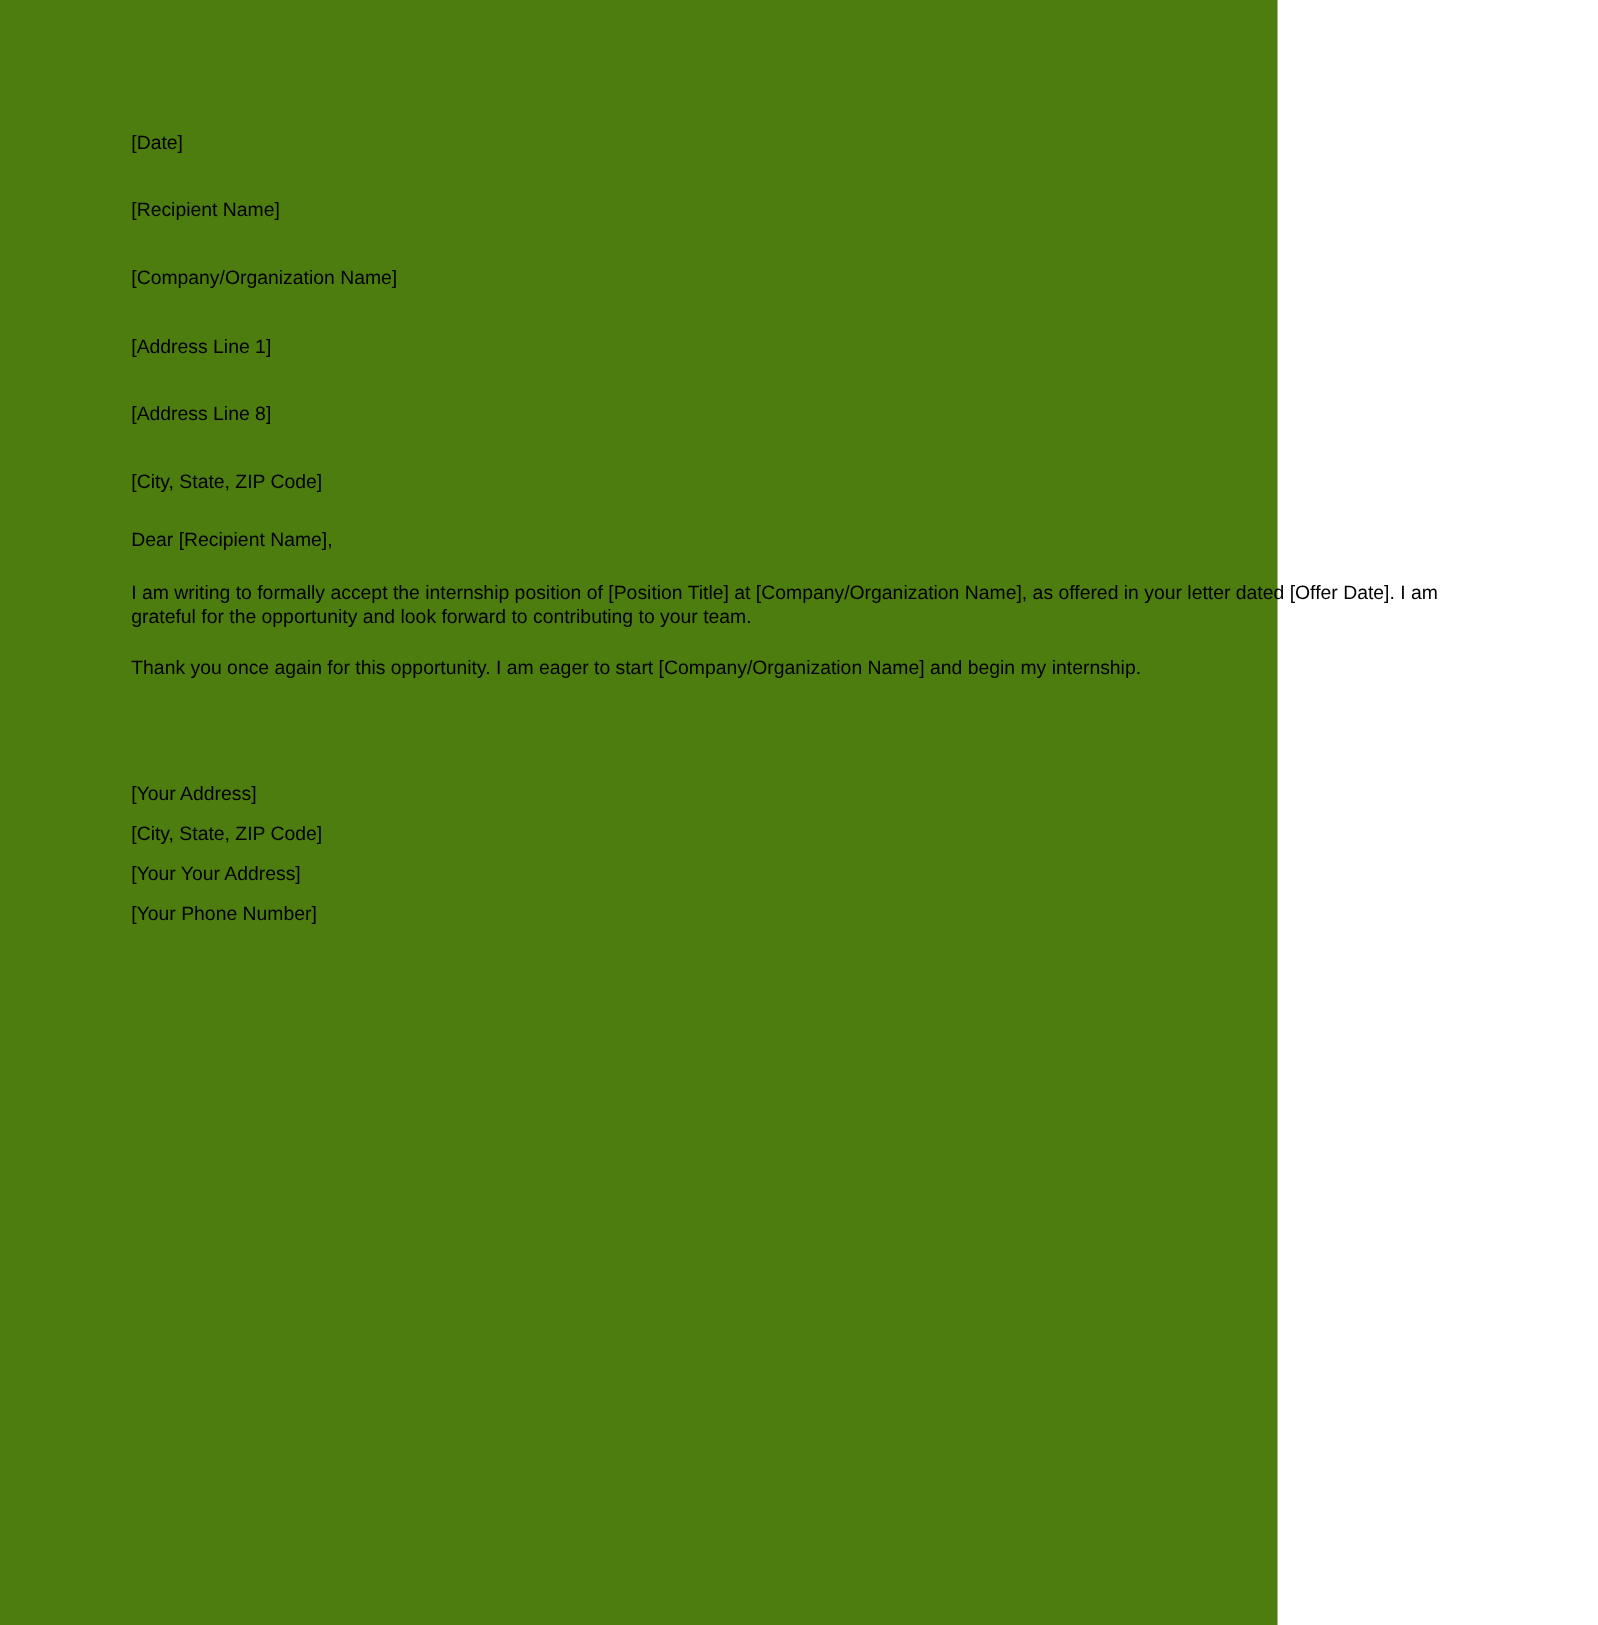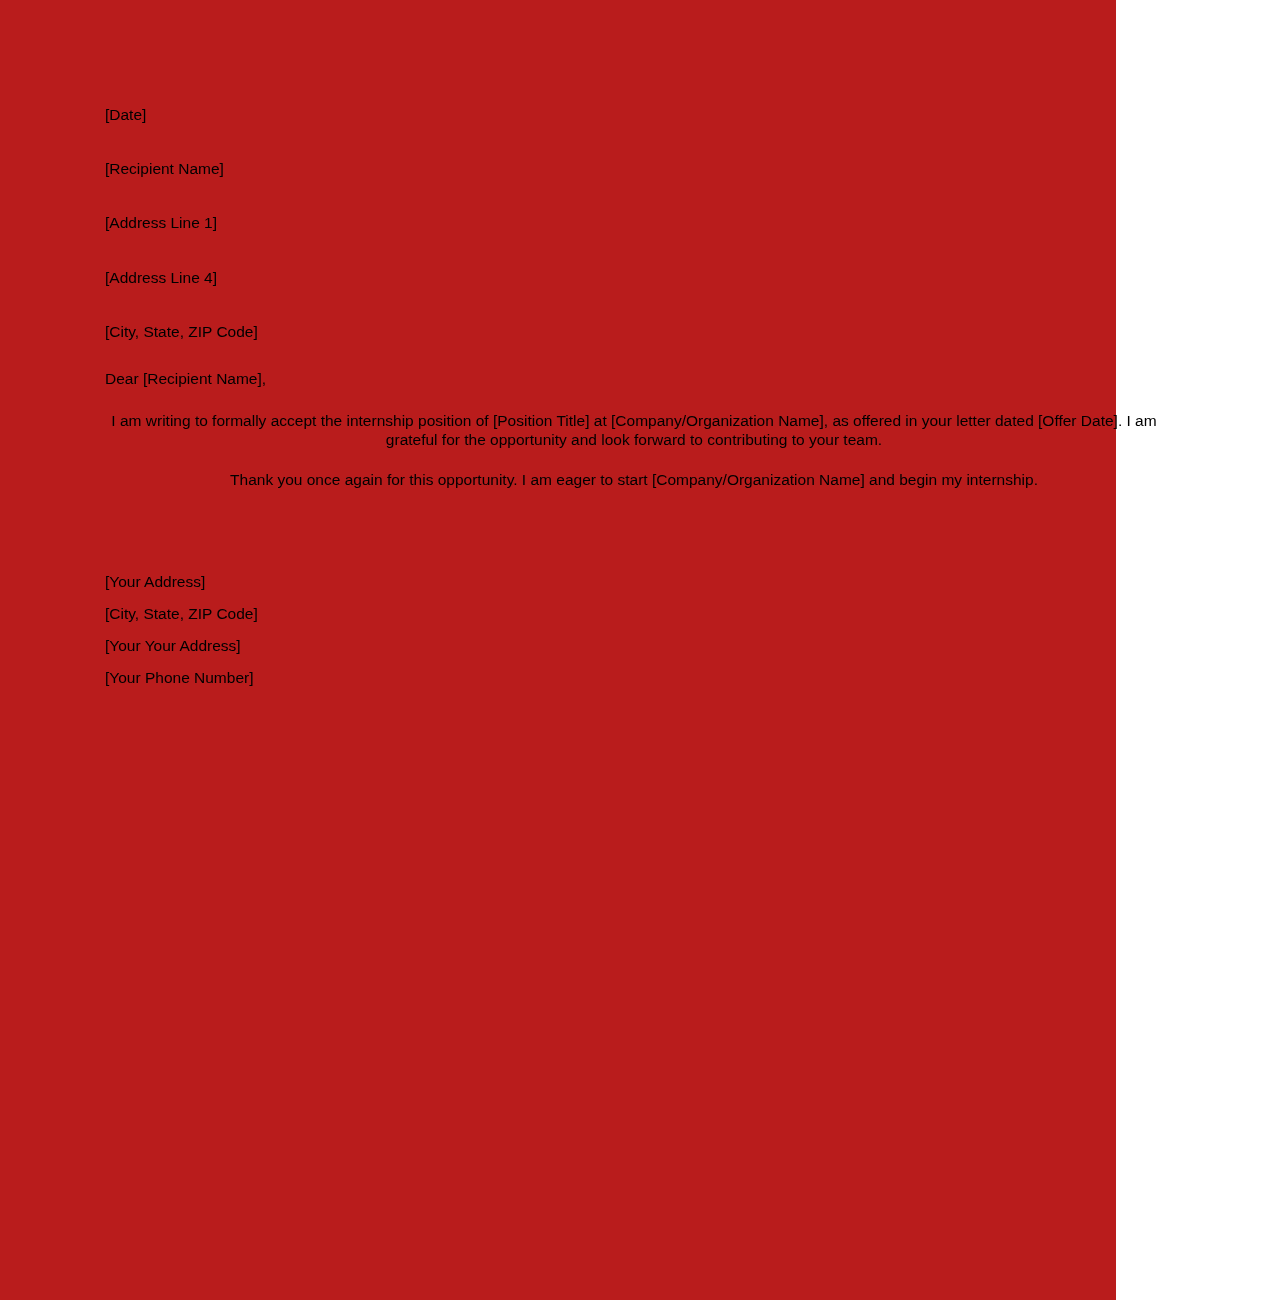--- a/index.html
+++ b/index.html
@@ -9,23 +9,23 @@
   }
   body {
     width: 1278px;
     height: 1300px;
     font-family: "Liberation Sans", sans-serif;
     color: #000000;
     -webkit-font-smoothing: antialiased;
   }
   .page {
     position: relative;
-    width: 1116px;
+    width: 1022px;
     height: 1300px;
-    background: #b91c1c;
+    background: #4d7c0f;
     box-sizing: border-box;
   }
   .letter {
     position: absolute;
     left: 105px;
     top: 106px;
     width: 1058px;
   }
   .line {
     font-size: 15.5px;
@@ -44,21 +44,21 @@
   .salutation {
     font-size: 15.5px;
     line-height: 18.2px;
     margin-bottom: 24px;
     margin-top: 29px;
   }
   .para {
     font-size: 15.5px;
     line-height: 18.6px;
     margin-bottom: 22px;
-    text-align: center;
+    text-align: left;
   }
   .closing {
     font-size: 15.5px;
     line-height: 18.2px;
     margin-bottom: 0;
   }
   .signature-space {
     height: 54px;
   }
   .sig-line {
@@ -69,22 +69,23 @@
 </head>
 <body>
 
 <div class="page">
   <div class="letter">
 
     <div class="date-line">[Date]</div>
 
     <div class="address-block">
       <div class="line">[Recipient Name]</div>
+      <div class="line">[Company/Organization Name]</div>
       <div class="line">[Address Line 1]</div>
-      <div class="line">[Address Line 4]</div>
+      <div class="line">[Address Line 8]</div>
       <div class="line">[City, State, ZIP Code]</div>
     </div>
 
     <div class="salutation">Dear [Recipient Name],</div>
 
     <div class="para">I am writing to formally accept the internship position of [Position Title] at [Company/Organization Name], as offered in your letter dated [Offer Date]. I am grateful for the opportunity and look forward to contributing to your team.</div>
     <div class="para">Thank you once again for this opportunity. I am eager to start [Company/Organization Name] and begin my internship.</div>
 
 
     <div class="signature-space"></div>

